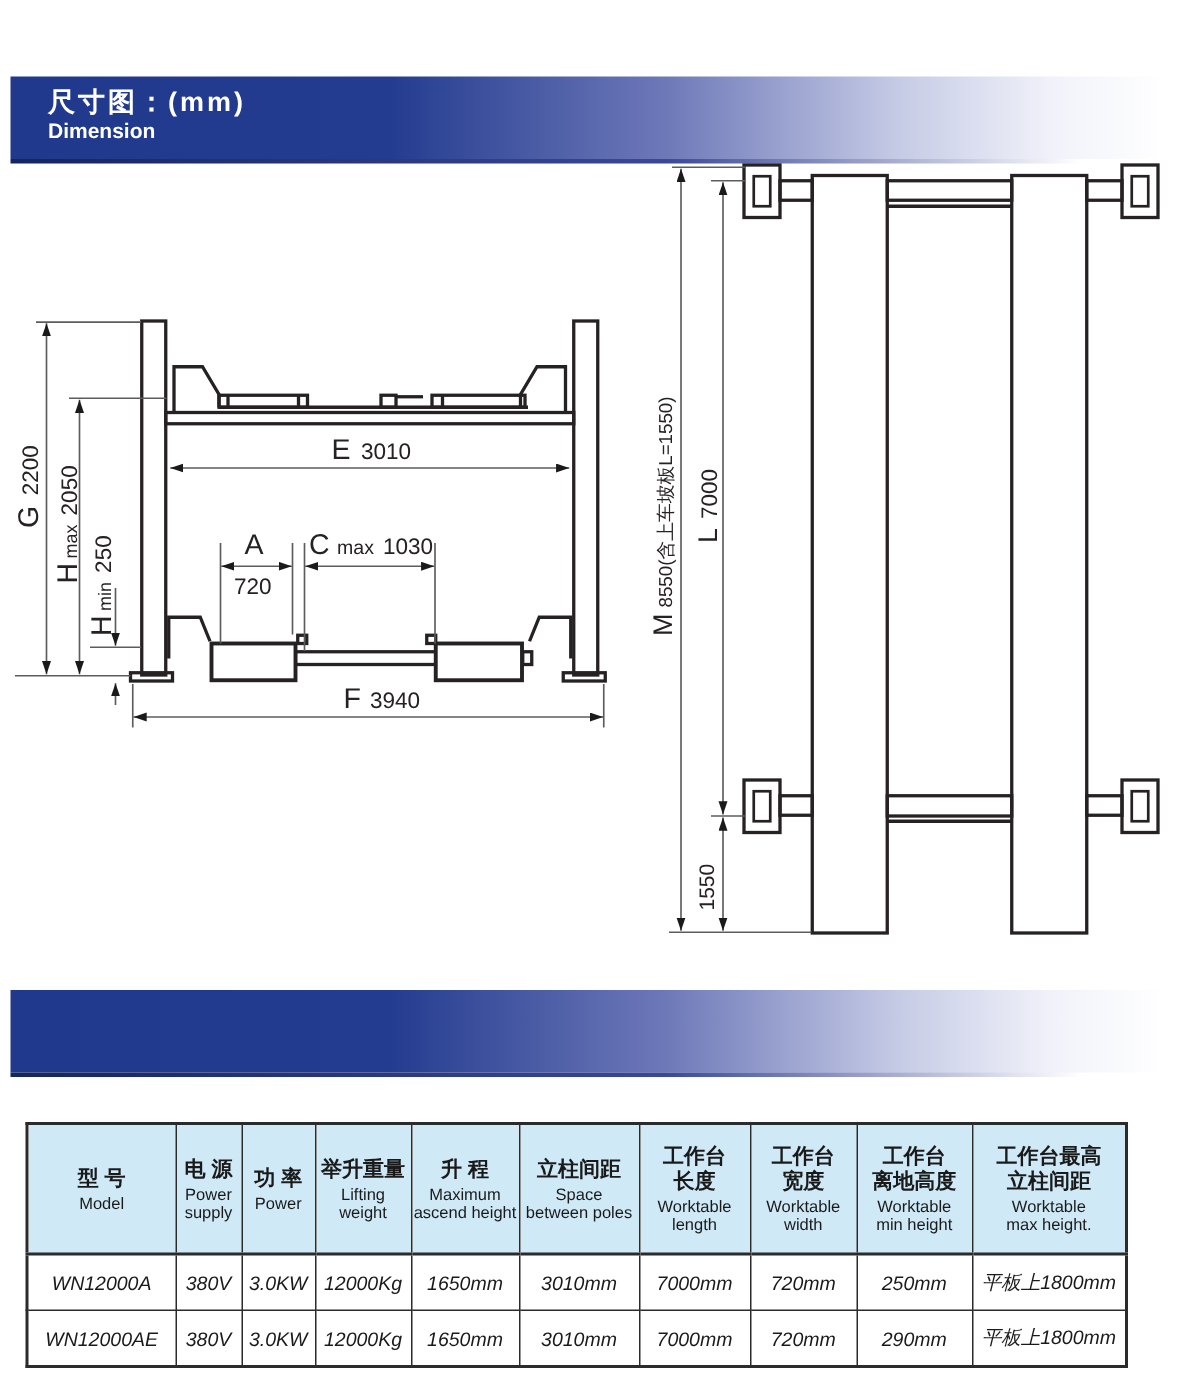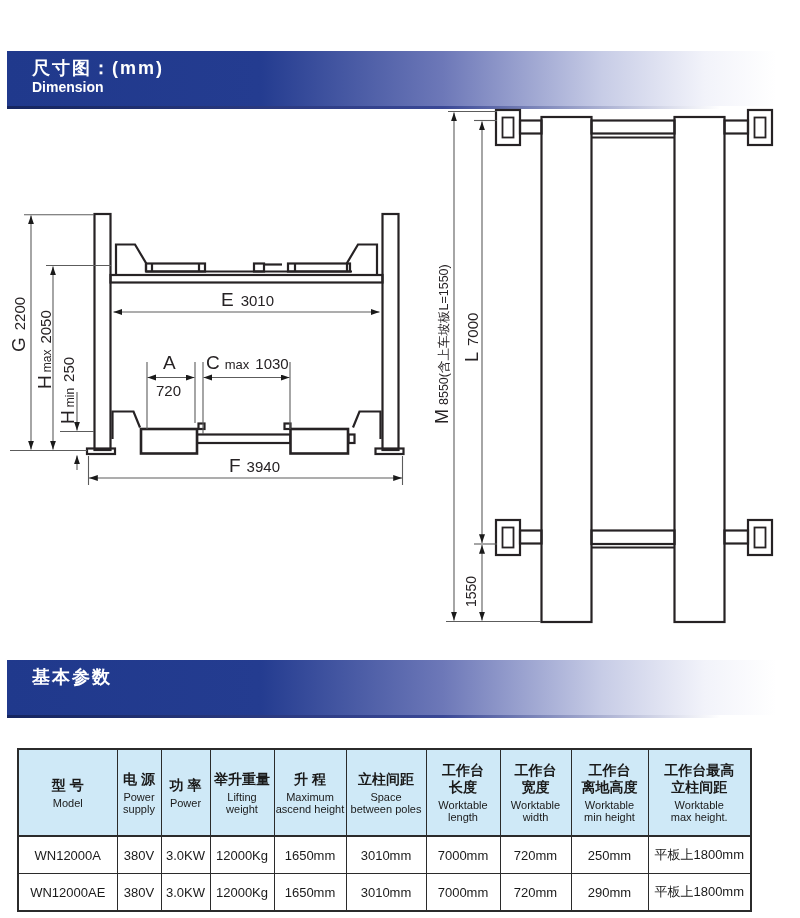--- a/index.html
+++ b/index.html
@@ -31,21 +31,21 @@
     border-collapse:collapse;table-layout:fixed;
     border:2.5px solid #2b2b2b;
   }
   #spec-table th,#spec-table td{
     border:1px solid #2b2b2b;text-align:center;vertical-align:middle;
     padding:0;overflow:hidden;
   }
   #spec-table th{background:#cfe9f7;height:85px;font-weight:normal;}
   #spec-table th .cn{display:block;font-size:14px;font-weight:bold;white-space:pre-line;line-height:17px;color:#1a1a1a;}
   #spec-table th .en{display:block;font-size:11px;white-space:pre-line;line-height:12px;margin-top:3px;color:#1a1a1a;}
-  #spec-table td{height:36px;font-size:13px;color:#1a1a1a;background:#ffffff;}
+  #spec-table td{height:36px;font-size:13px;color:#1a1a1a;background:#ffffff;font-style:italic;}
   #spec-table thead th{border-bottom:2px solid #2b2b2b;}
 </style>
 </head>
 <body>
 
 <div class="band" id="band-dimension">
   <div class="cn">尺寸图：(mm)</div>
   <div class="en">Dimension</div>
 </div>
 
@@ -160,21 +160,20 @@
       <tspan font-size="18">M</tspan><tspan font-size="12.5" dx="4">8550(含上车坡板L=1550)</tspan>
     </text>
     <text x="478" y="362" transform="rotate(-90 478 362)">
       <tspan font-size="18">L</tspan><tspan font-size="15" dx="6">7000</tspan>
     </text>
     <text x="476" y="607" transform="rotate(-90 476 607)" font-size="14">1550</text>
   </g>
 </svg>
 
 <div class="band" id="band-parameter">
-  <div class="cn">基本参数</div>
 </div>
 
 <table id="spec-table">
   <colgroup>
     <col style="width:99px">
       <col style="width:44px">
       <col style="width:49px">
       <col style="width:64px">
       <col style="width:72px">
     <col style="width:80px">

